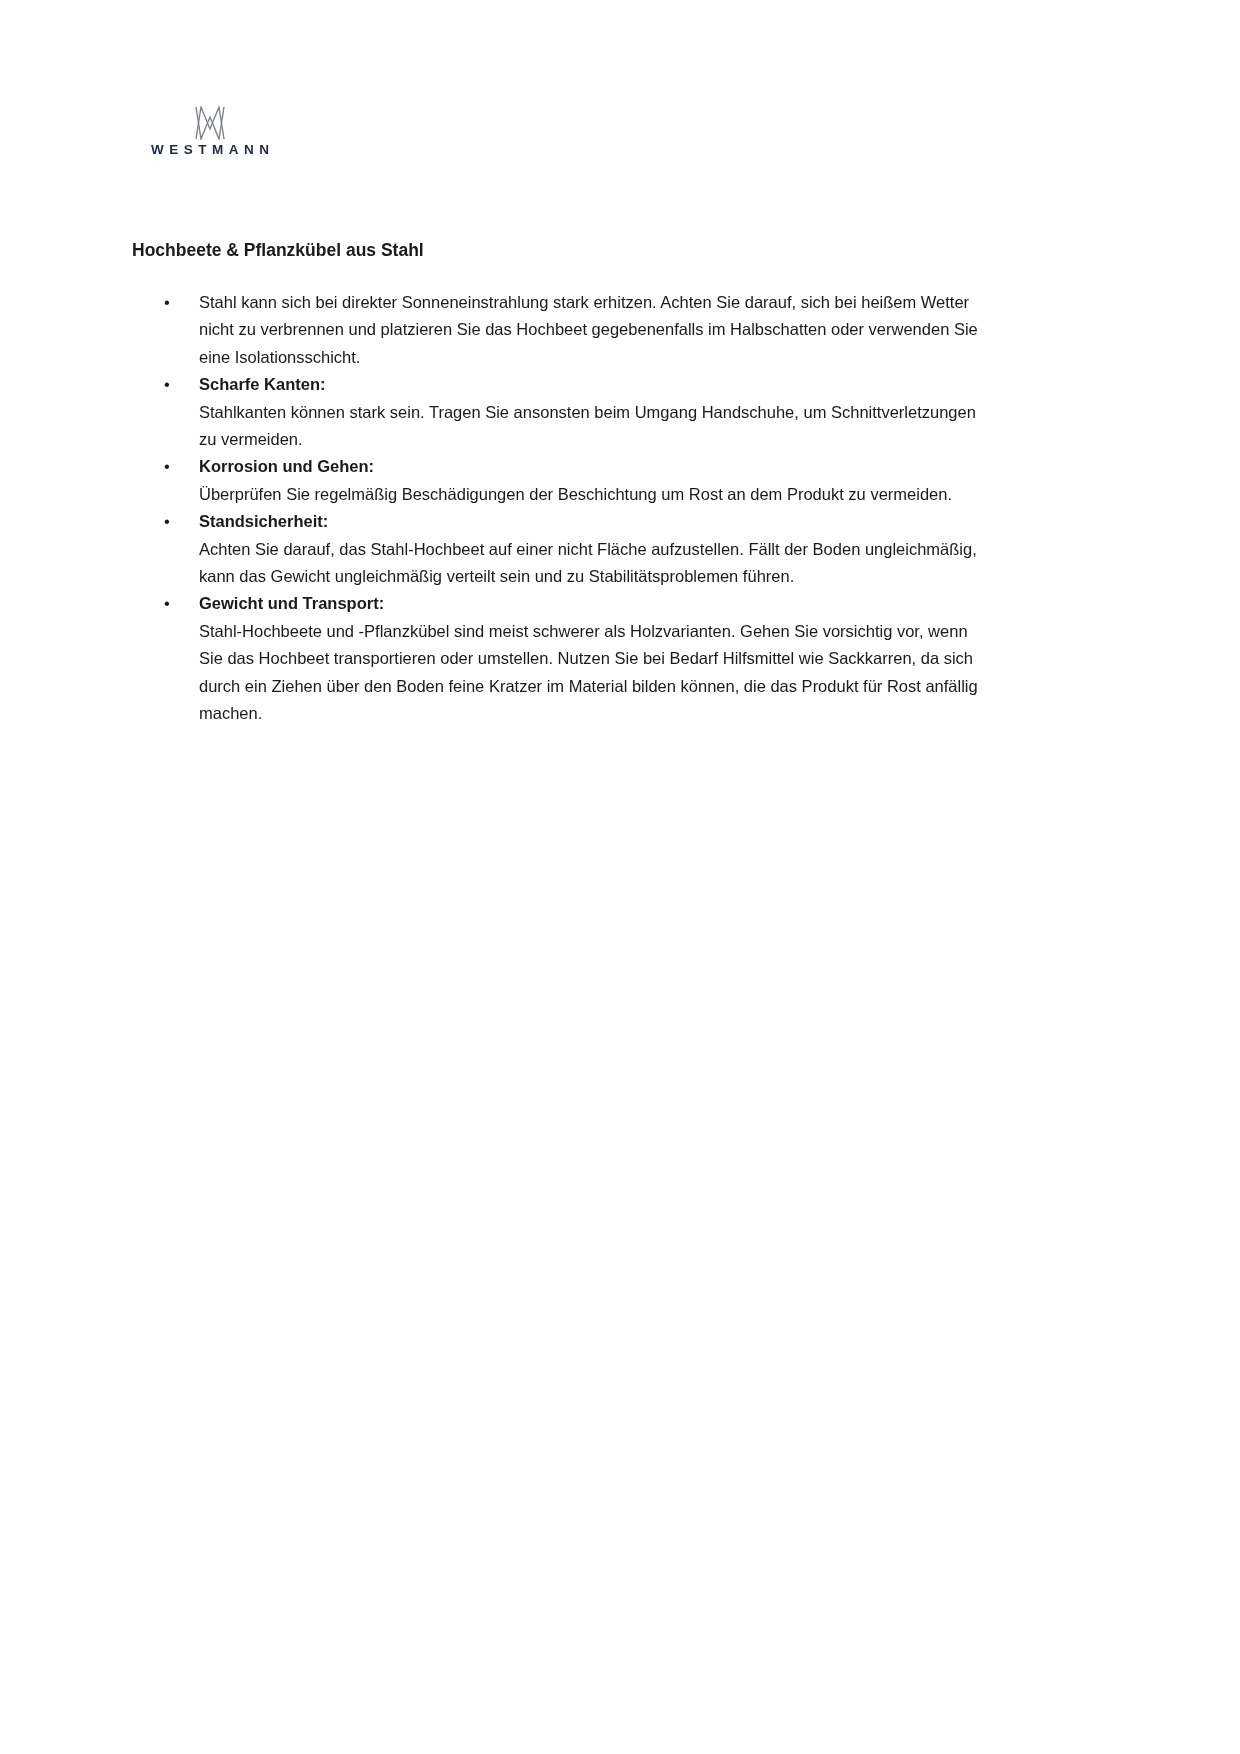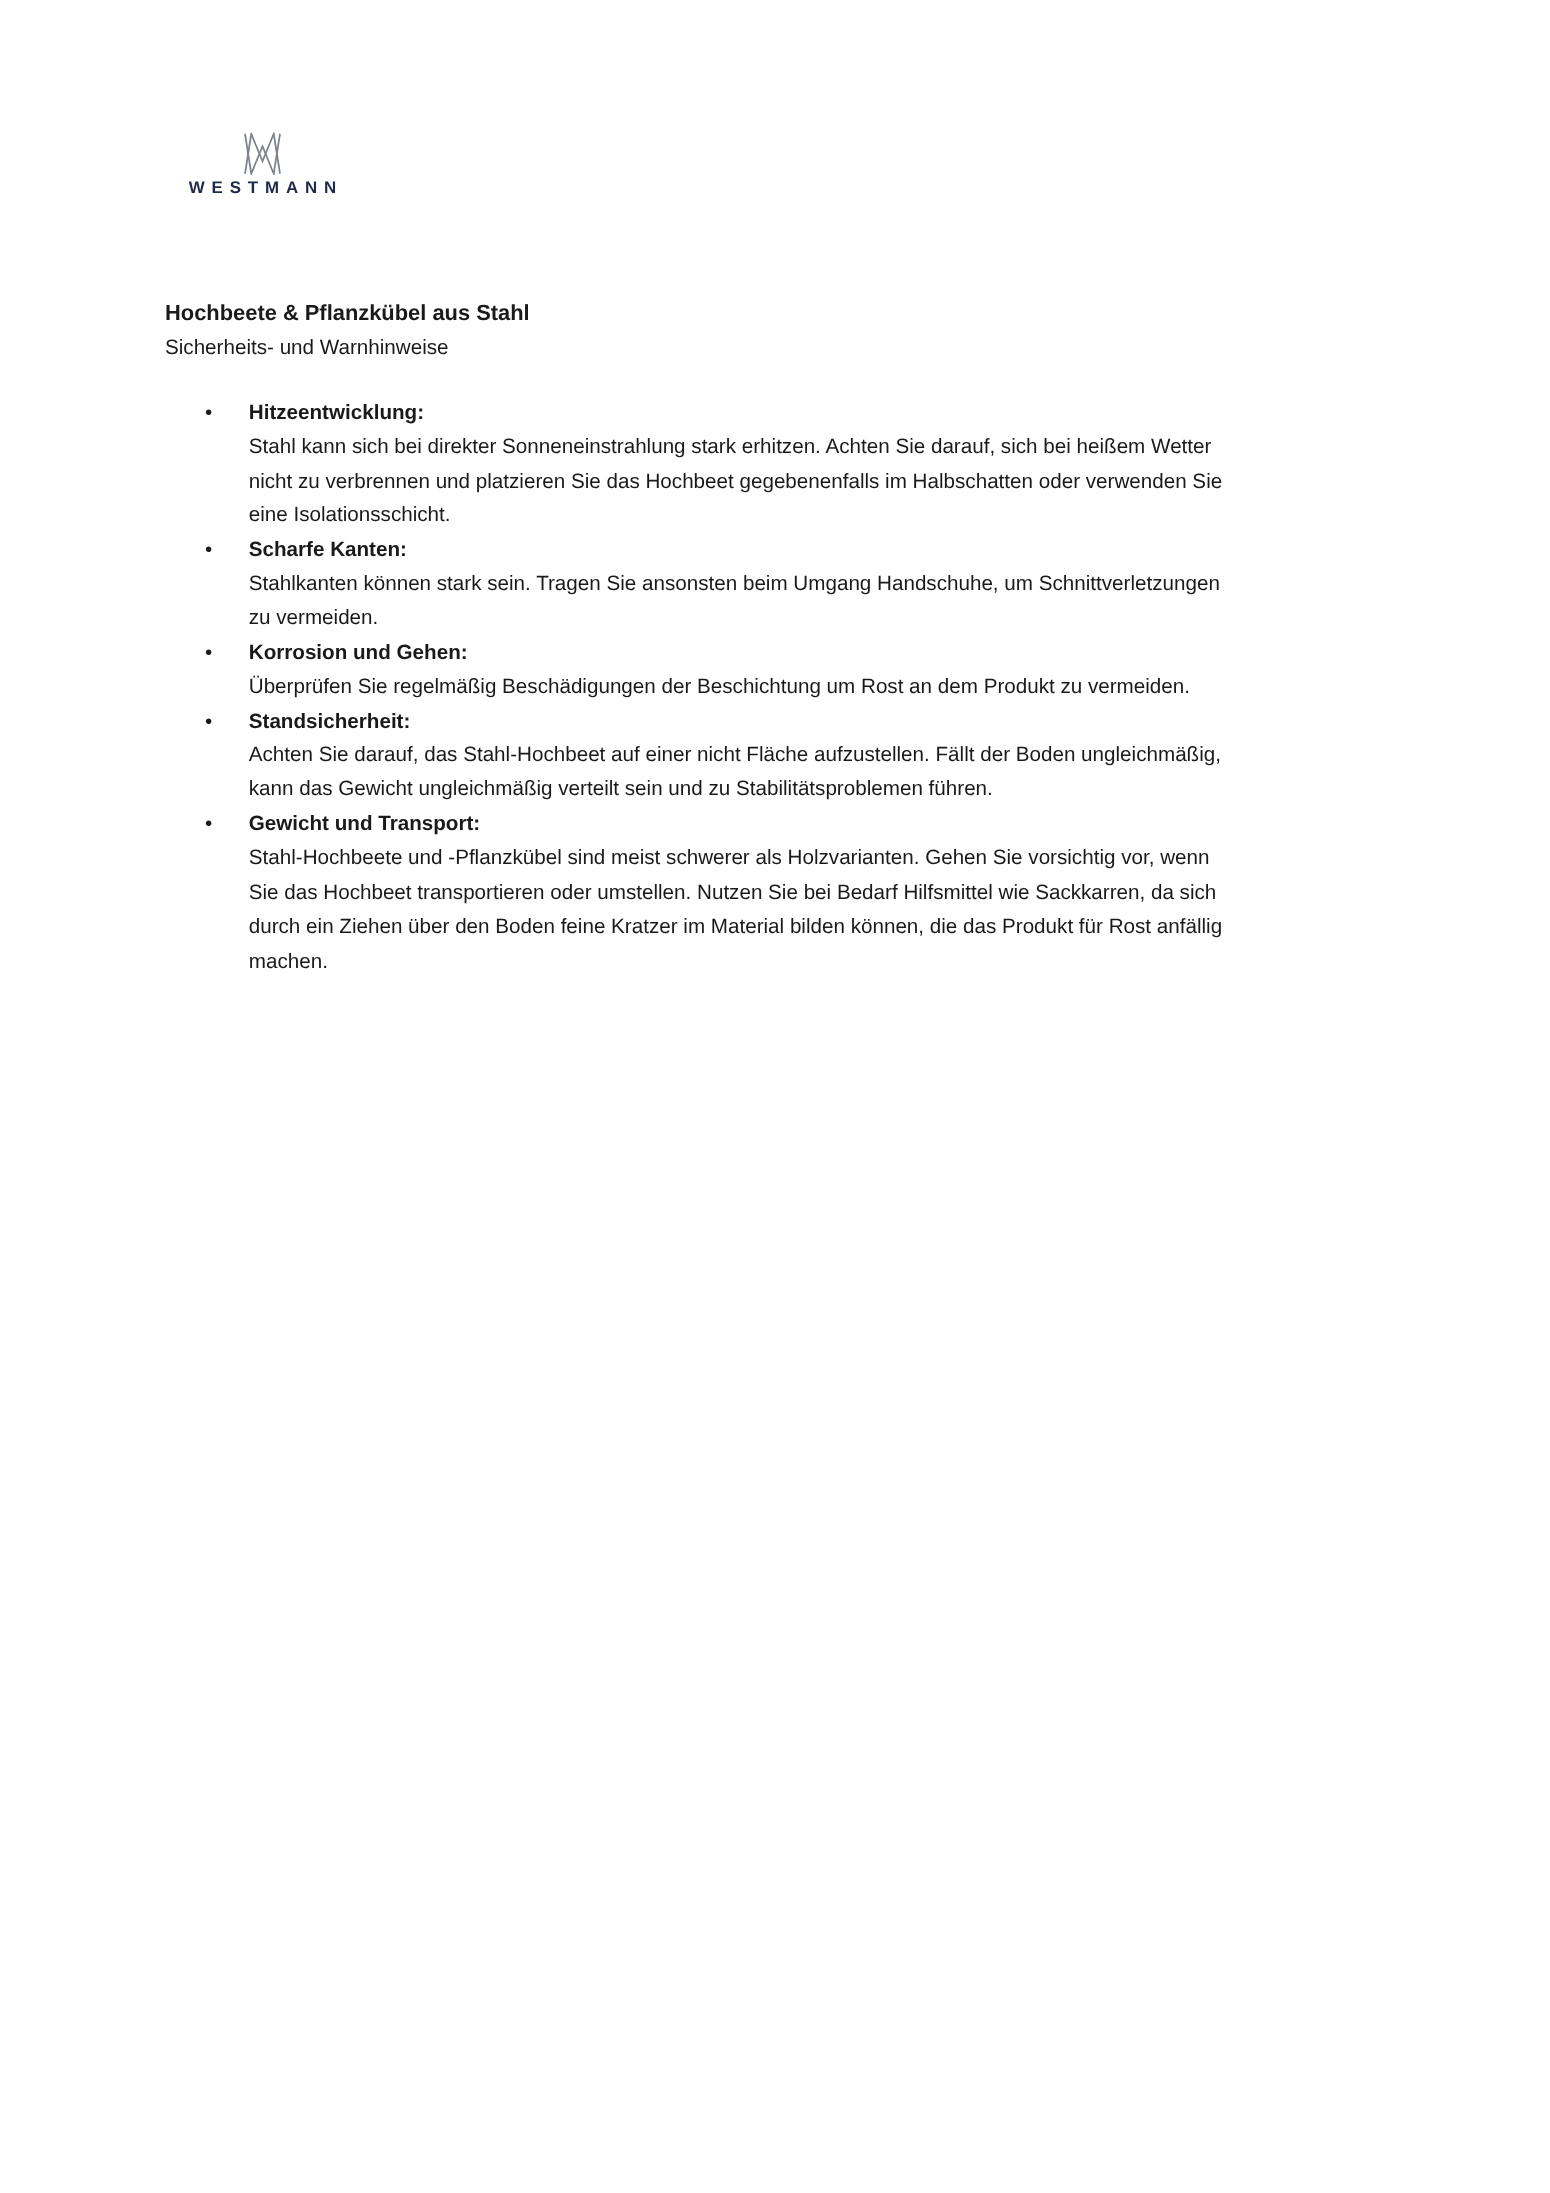--- a/index.html
+++ b/index.html
@@ -98,26 +98,24 @@
   <div class="logo">
     <svg class="monogram" viewBox="0 0 40 34" fill="none" stroke="#7d828c" stroke-width="1.4" stroke-linejoin="miter">
       <polyline points="6,33 11,1 20,23 29,1 34,33"></polyline>
       <polyline points="6,1 11,33 20,11 29,33 34,1"></polyline>
     </svg>
     <div class="brand">WESTMANN</div>
   </div>
 
   <div class="content">
     <h1 class="doc-title">Hochbeete &amp; Pflanzkübel aus Stahl</h1>
-    <div class="doc-subtitle">Sicherheits- und Warnhinweise</div>
 
     <ul class="warning-list">
   <li>
     <span class="bullet-dot">•</span>
-    <strong class="item-heading">Hitzeentwicklung:</strong>
     <div class="item-body">Stahl kann sich bei direkter Sonneneinstrahlung stark erhitzen. Achten Sie darauf, sich bei heißem Wetter nicht zu verbrennen und platzieren Sie das Hochbeet gegebenenfalls im Halbschatten oder verwenden Sie eine Isolationsschicht.</div>
   </li>
 
   <li>
     <span class="bullet-dot">•</span>
     <strong class="item-heading">Scharfe Kanten:</strong>
     <div class="item-body">Stahlkanten können stark sein. Tragen Sie ansonsten beim Umgang Handschuhe, um Schnittverletzungen zu vermeiden.</div>
   </li>
 
   <li>

